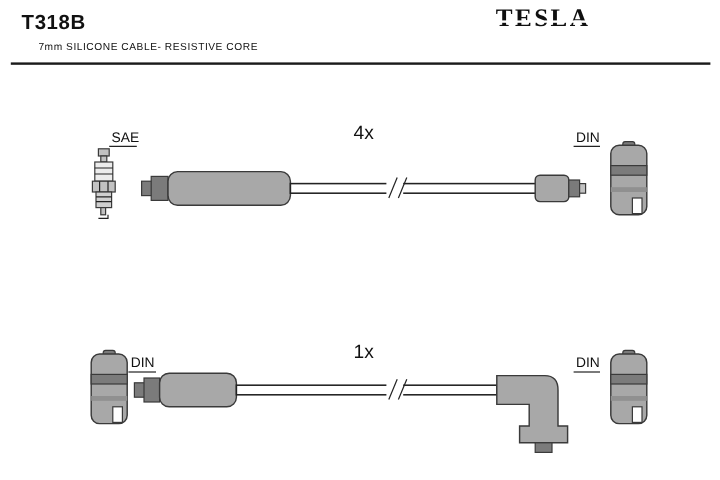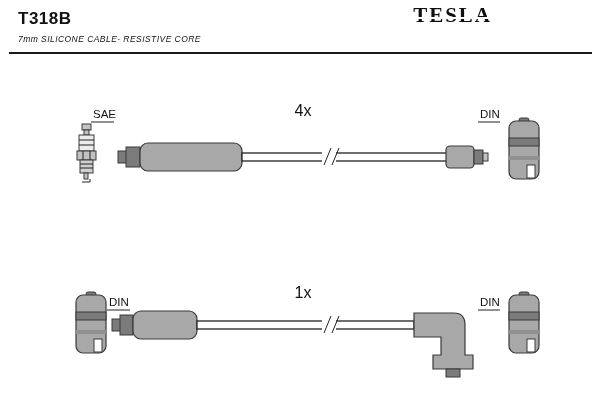--- a/index.html
+++ b/index.html
@@ -1,21 +1,21 @@
 <!DOCTYPE html>
 <html><head>
 <meta charset="utf-8">
 <style>
   * { margin:0; padding:0; box-sizing:border-box; }
   html,body { width:600px; height:400px; }
   body { background:#ffffff; font-family:"Liberation Sans", sans-serif; position:relative; overflow:hidden; }
   .page { position:absolute; inset:0; background:#ffffff;text-align:center; }
 
   .part-number { position:absolute; left:18px; top:9px; font-size:17px; font-weight:bold; color:#111; letter-spacing:.5px; }
-  .description { position:absolute; left:18px; top:34px; font-size:8.5px; color:#111; letter-spacing:.45px;font-style:italic; }
+  .description { position:absolute; left:32px; top:34px; font-size:8.5px; color:#111; letter-spacing:.45px; }
 
   .brand { position:absolute; right:108px; top:4px; height:36px; font-family:"Liberation Serif", serif; font-weight:bold; font-size:21px; letter-spacing:2px; color:#101010; line-height:1.05; }
   .brand .stripe { position:absolute; left:2px; right:2px; height:2px; background:#ffffff; }
   .brand .s1 { top:13px; }
   .brand .s2 { top:21px; }
 
   .rule { position:absolute; left:9px; right:8px; top:52px; height:2px; background:#1a1a1a; }
 
   svg.diagram { position:absolute; left:0; top:52px; }
   svg text { font-family:"Liberation Sans", sans-serif; fill:#111; }

